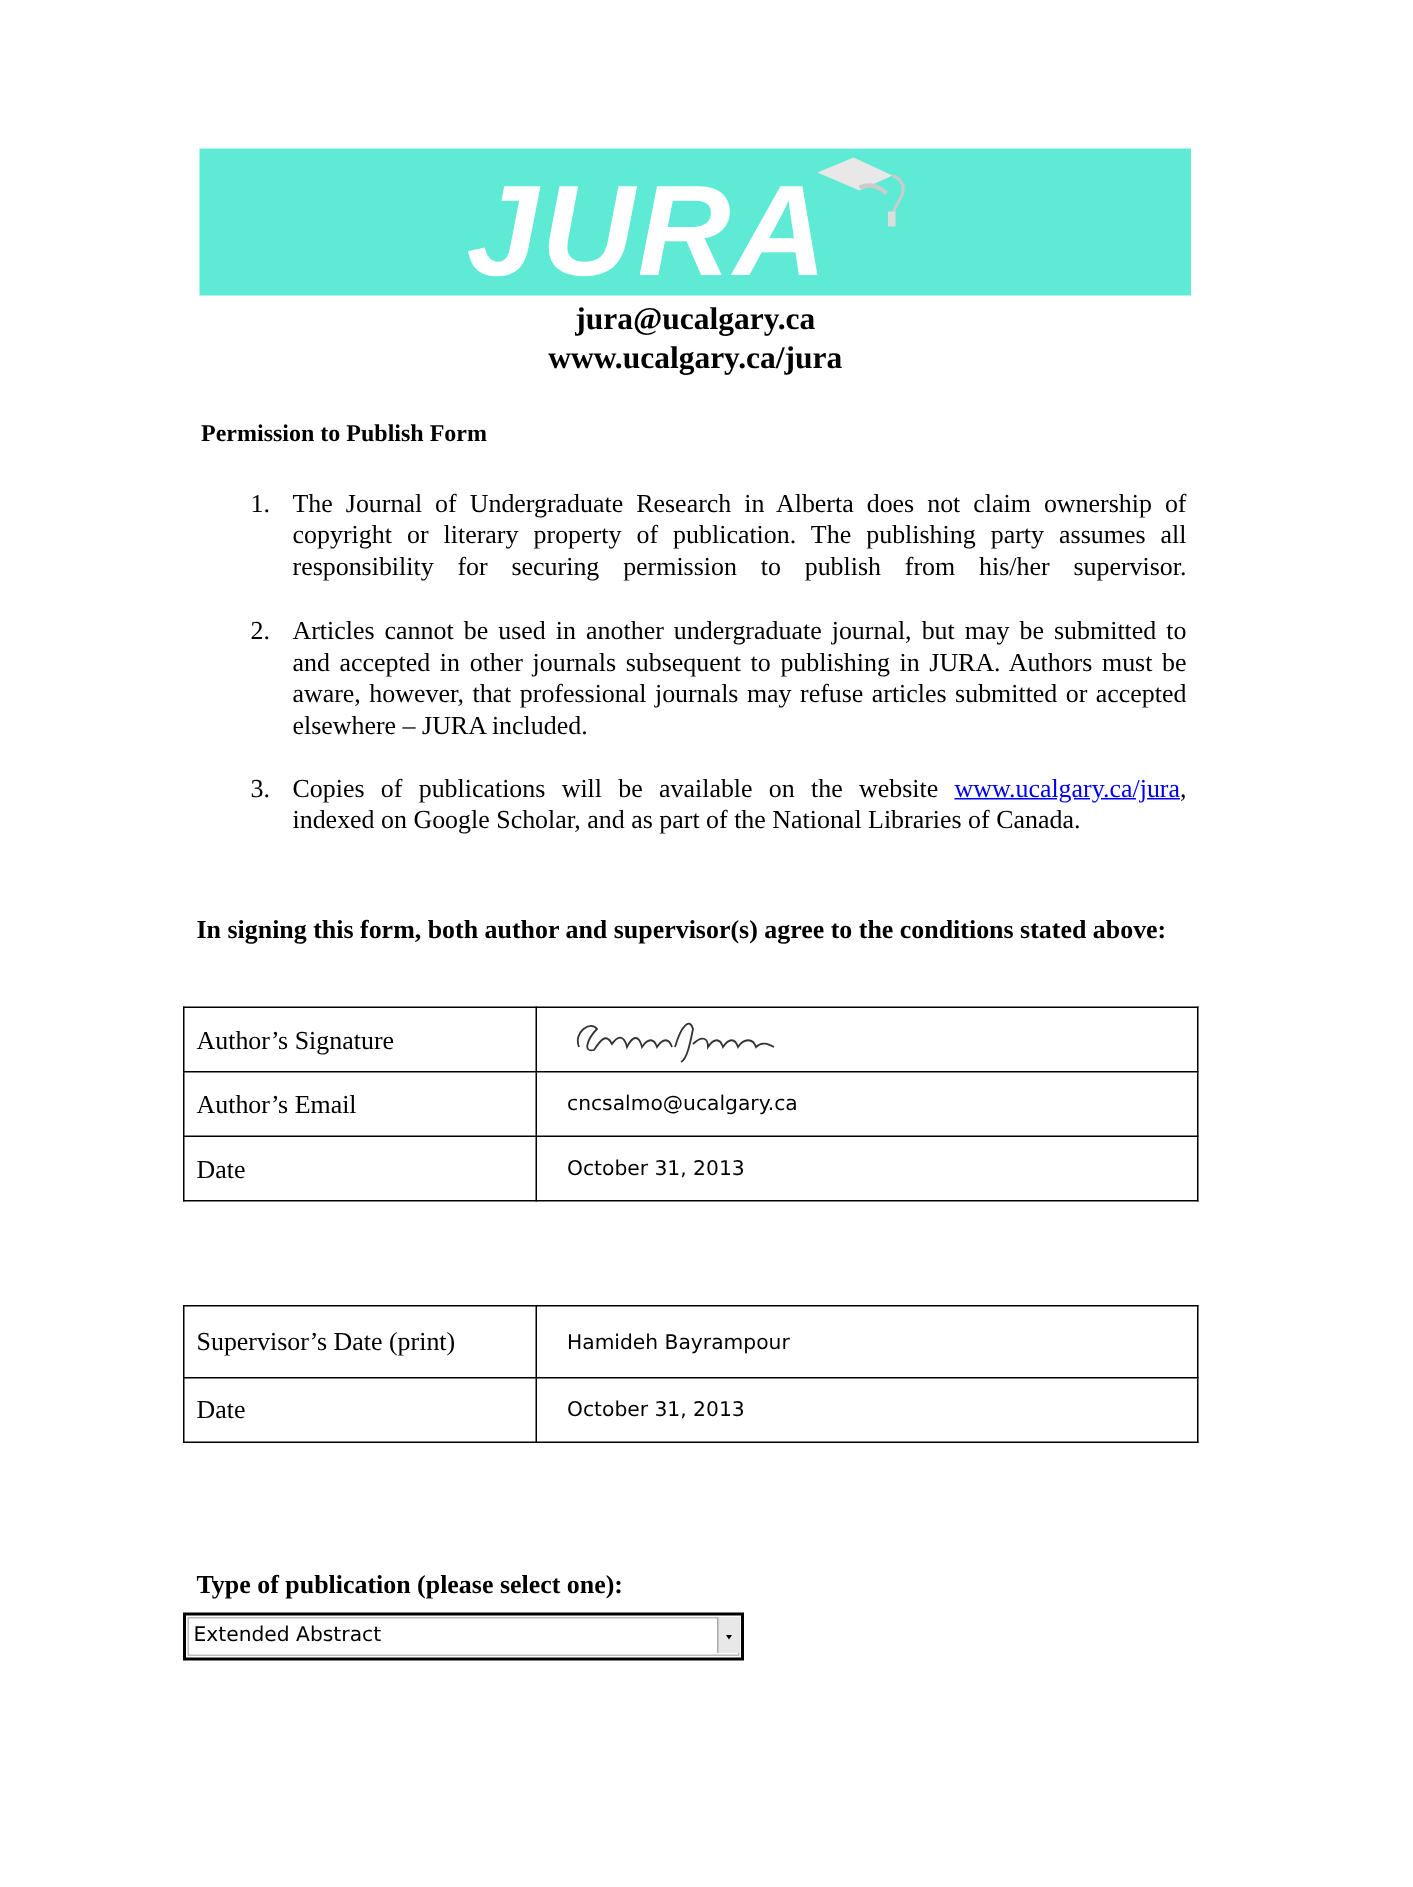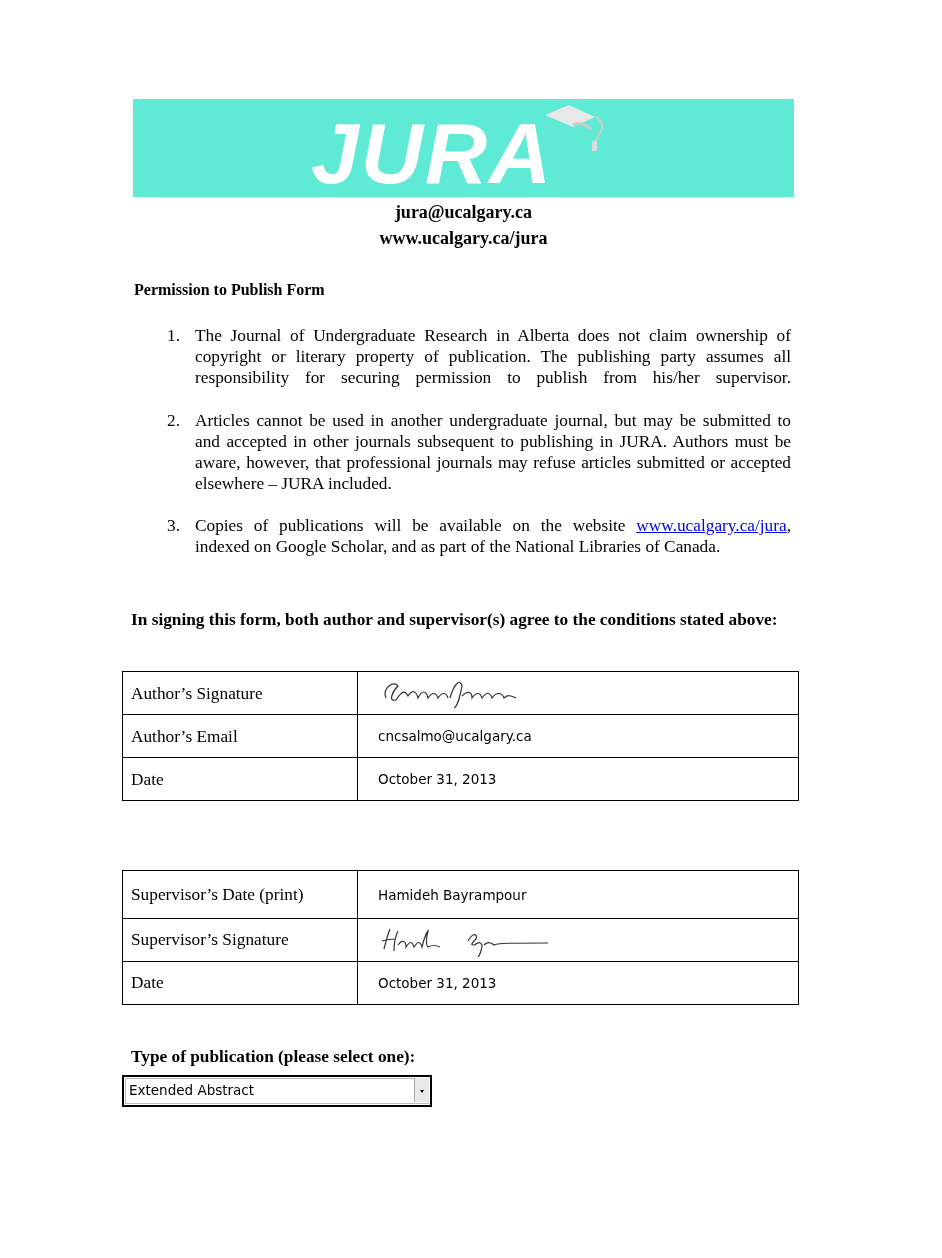--- a/index.html
+++ b/index.html
@@ -2,21 +2,21 @@
 <html><head>
   <meta charset="utf-8">
   <style>
     * { box-sizing: border-box; margin: 0; padding: 0; }
     html, body { width: 942px; height: 1258px; background: #ffffff; }
     body { position: relative; font-family: "Liberation Serif", serif; color: #000; overflow: hidden; }
 
     .banner { position: absolute; left: 133px; top: 99px; width: 661px; height: 98px; background: #5eead4; }
     .banner .logo { position: absolute; left: 0; top: 0; width: 100%; height: 100%; }
 
-    .contact { position: absolute; left: 133px; width: 661px; text-align: center; font-weight: bold; font-size: 18px; line-height: 26px; }
+    .contact { position: absolute; left: 133px; width: 661px; text-align: center; font-weight: bold; font-size: 21px; line-height: 26px; }
     .contact.email { top: 199px; }
     .contact.web { top: 225px; }
 
     .form-title { position: absolute; left: 134px; top: 281px; font-size: 16px; font-weight: bold; }
 
     .terms { position: absolute; left: 167px; width: 624px; font-size: 17.3px; line-height: 21px; }
     .terms .num { position: absolute; left: 0; top: 0; }
     .terms .txt { position: absolute; left: 28px; right: 0; text-align: justify; text-align-last: left; }
     .term-1 { top: 325px; height: 66px; }
     .term-2 { top: 410px; height: 86px; }
@@ -36,21 +36,21 @@
     .author-table tr.r3 td { height: 43px; }
     .author-table tr.r4 td { height: 43px; }
     .super-table { top: 870px; }
     .super-table tr.r1 td { height: 48px; }
     .super-table tr.r2 td { height: 43px; }
     .super-table tr.r3 td { height: 43px; }
     .author-table td.label { padding-top: 2px; }
     .sigsvg { display: block; }
 
     .pub-label { position: absolute; left: 131px; top: 1047px; font-size: 17.3px; font-weight: bold; }
-    .pub-select { position: absolute; left: 122px; top: 1075px; width: 310px; height: 32px; border: 2px solid #000; background: #fff; }
+    .pub-select { position: absolute; left: 122px; top: 1075px; width: 374px; height: 32px; border: 2px solid #000; background: #fff; }
     .pub-select .inner { position: absolute; left: 1px; top: 1px; right: 1px; bottom: 1px; border: 1px solid #bbb; }
     .pub-select .val { position: absolute; left: 5px; top: 5px; font-family: "DejaVu Sans", sans-serif; font-size: 13.5px; }
     .pub-select .arrow { position: absolute; right: 1px; top: 1px; width: 15px; height: 24px; background: #e8e8e8; border-left: 1px solid #aaa; }
     .pub-select .arrow::after { content: ""; position: absolute; left: 5px; top: 12px; border-left: 2px solid transparent; border-right: 2px solid transparent; border-top: 3px solid #000; }
   </style>
 </head>
 <body>
 
 <div class="banner">
   <svg class="logo" viewBox="0 0 661 98" width="661" height="98">
@@ -104,29 +104,20 @@
   </tr>
 </tbody>
   </table>
 
 <table class="sig super-table">
   <tbody>
       <tr class="r1">
     <td class="label">Supervisor’s Date (print)</td>
     <td class="value">Hamideh Bayrampour</td>
   </tr>
-  <tr class="r2">
-    <td class="label">Supervisor’s Signature</td>
-    <td class="value">
-      <svg class="sigsvg" width="180" height="34" aria-label="Hamideh Bayrampour signature">
-        <path d="M6,26 C8,18 10,10 12,6 M4,18 C10,16 14,16 18,16 M16,28 C16,20 18,12 20,8 M20,22 C24,16 28,18 28,24 C32,18 34,18 36,24 C40,18 42,18 44,24 C46,16 48,10 50,8 C48,16 48,22 50,24 C54,22 58,22 62,24" stroke="#333" stroke-width="1.2" fill="none"></path>
-        <path d="M90,18 C94,10 100,10 98,16 C94,20 92,22 96,22 C100,20 102,18 104,22 C104,26 102,32 100,34 M106,22 C110,18 114,20 116,22 C122,20 130,20 170,20" stroke="#333" stroke-width="1.2" fill="none"></path>
-      </svg>
-    </td>
-  </tr>
   <tr class="r3">
     <td class="label">Date</td>
     <td class="value">October 31, 2013</td>
   </tr>
 </tbody>
   </table>
 
 <div class="pub-label">Type of publication (please select one):</div>
 <div class="pub-select">
   <div class="inner"></div>

